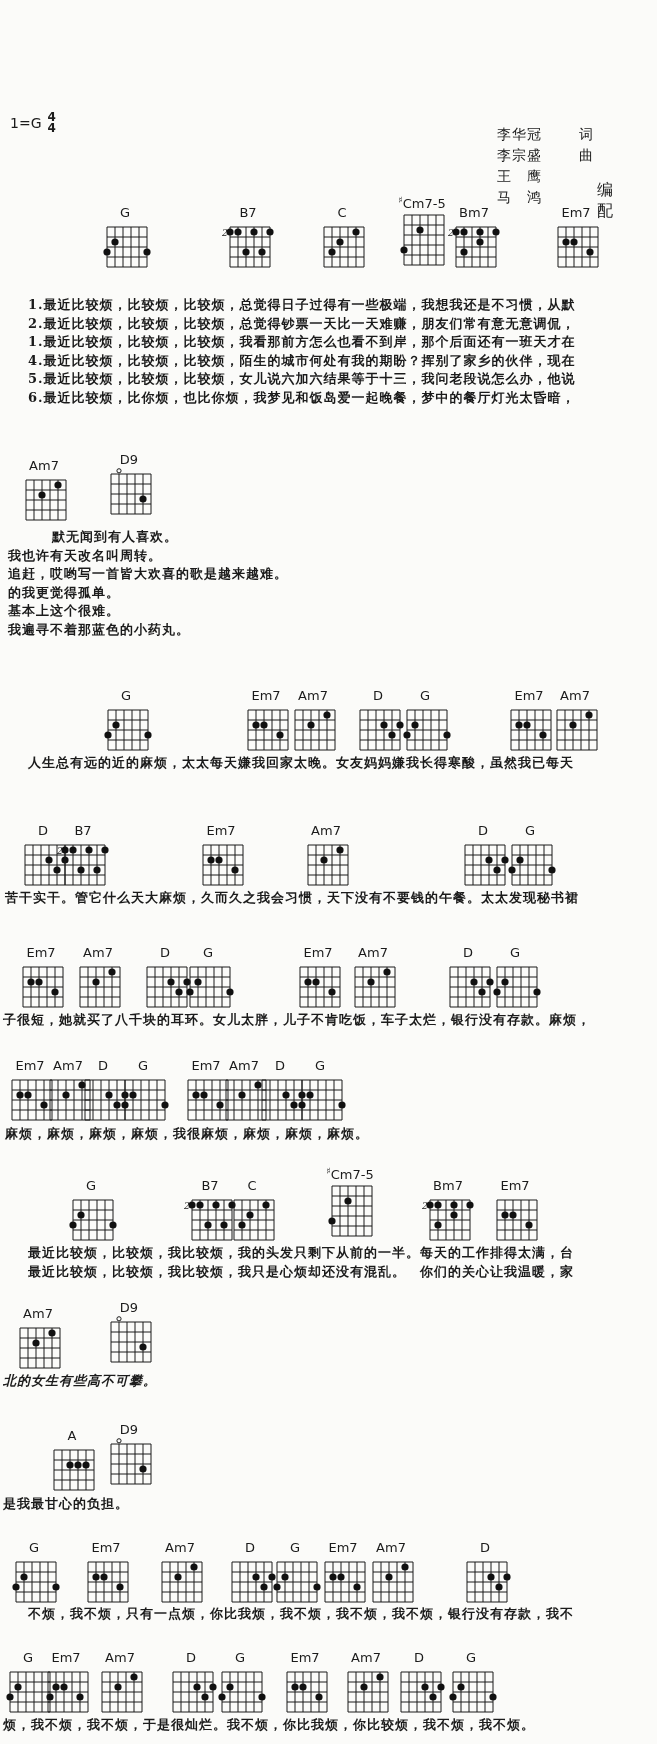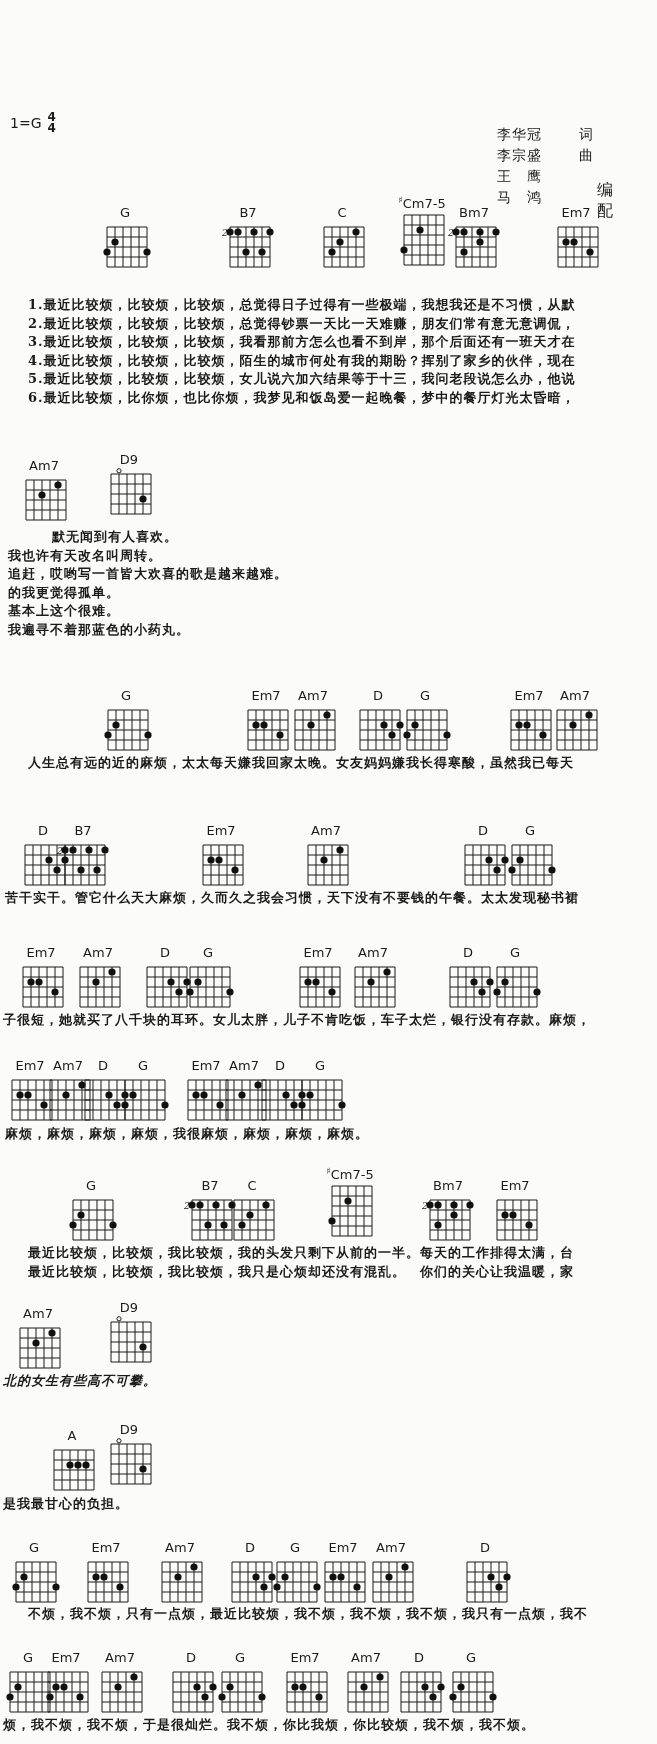--- a/index.html
+++ b/index.html
@@ -197,21 +197,21 @@
           <line x1="8" y1="26" x2="48" y2="26" stroke="#1b1b1b" stroke-width="1"></line>
           <line x1="8" y1="36" x2="48" y2="36" stroke="#1b1b1b" stroke-width="1"></line>
           <line x1="8" y1="46" x2="48" y2="46" stroke="#1b1b1b" stroke-width="1"></line>
           <circle cx="16" cy="21" r="3.6" fill="#111"></circle>
           <circle cx="24" cy="21" r="3.6" fill="#111"></circle>
           <circle cx="40" cy="31" r="3.6" fill="#111"></circle>
         </svg>
       </div>
       <div class="lyric-line" style="left: 28px; top: 296px;">1.最近比较烦，比较烦，比较烦，总觉得日子过得有一些极端，我想我还是不习惯，从默</div>
       <div class="lyric-line" style="left: 28px; top: 314.6px;">2.最近比较烦，比较烦，比较烦，总觉得钞票一天比一天难赚，朋友们常有意无意调侃，</div>
-      <div class="lyric-line" style="left: 28px; top: 333.2px;">3.最近比较烦，比较烦，比较烦，我看那前方怎么也看不到岸，那个后面还有一班天才在</div>
+      <div class="lyric-line" style="left: 28px; top: 333.2px;">1.最近比较烦，比较烦，比较烦，我看那前方怎么也看不到岸，那个后面还有一班天才在</div>
       <div class="lyric-line" style="left: 28px; top: 351.8px;">4.最近比较烦，比较烦，比较烦，陌生的城市何处有我的期盼？挥别了家乡的伙伴，现在</div>
       <div class="lyric-line" style="left: 28px; top: 370.4px;">5.最近比较烦，比较烦，比较烦，女儿说六加六结果等于十三，我问老段说怎么办，他说</div>
       <div class="lyric-line" style="left: 28px; top: 389px;">6.最近比较烦，比你烦，也比你烦，我梦见和饭岛爱一起晚餐，梦中的餐厅灯光太昏暗，</div>
       <div class="chord" style="left: 18px; top: 458px;">
         <div class="chord-label">Am7</div>
         <svg width="52" height="50" viewBox="0 0 52 50">
           <line x1="8" y1="6" x2="8" y2="46" stroke="#1b1b1b" stroke-width="1"></line>
           <line x1="16" y1="6" x2="16" y2="46" stroke="#1b1b1b" stroke-width="1"></line>
           <line x1="24" y1="6" x2="24" y2="46" stroke="#1b1b1b" stroke-width="1"></line>
           <line x1="32" y1="6" x2="32" y2="46" stroke="#1b1b1b" stroke-width="1"></line>
@@ -1144,21 +1144,21 @@
           <line x1="8" y1="6" x2="48" y2="6" stroke="#1b1b1b" stroke-width="1"></line>
           <line x1="8" y1="16" x2="48" y2="16" stroke="#1b1b1b" stroke-width="1"></line>
           <line x1="8" y1="26" x2="48" y2="26" stroke="#1b1b1b" stroke-width="1"></line>
           <line x1="8" y1="36" x2="48" y2="36" stroke="#1b1b1b" stroke-width="1"></line>
           <line x1="8" y1="46" x2="48" y2="46" stroke="#1b1b1b" stroke-width="1"></line>
           <circle cx="32" cy="21" r="3.6" fill="#111"></circle>
           <circle cx="48" cy="21" r="3.6" fill="#111"></circle>
           <circle cx="40" cy="31" r="3.6" fill="#111"></circle>
         </svg>
       </div>
-      <div class="lyric-line" style="left: 28px; top: 1605px;">不烦，我不烦，只有一点烦，最近比较烦，我不烦，我不烦，我不烦，我只有一点烦，我不</div>
+      <div class="lyric-line" style="left: 28px; top: 1605px;">不烦，我不烦，只有一点烦，你比我烦，我不烦，我不烦，我不烦，银行没有存款，我不</div>
       <div class="chord" style="left: 2px; top: 1650px;">
         <div class="chord-label">G</div>
         <svg width="52" height="50" viewBox="0 0 52 50">
           <line x1="8" y1="6" x2="8" y2="46" stroke="#1b1b1b" stroke-width="1"></line>
           <line x1="16" y1="6" x2="16" y2="46" stroke="#1b1b1b" stroke-width="1"></line>
           <line x1="24" y1="6" x2="24" y2="46" stroke="#1b1b1b" stroke-width="1"></line>
           <line x1="32" y1="6" x2="32" y2="46" stroke="#1b1b1b" stroke-width="1"></line>
           <line x1="40" y1="6" x2="40" y2="46" stroke="#1b1b1b" stroke-width="1"></line>
           <line x1="48" y1="6" x2="48" y2="46" stroke="#1b1b1b" stroke-width="1"></line>
           <line x1="8" y1="6" x2="48" y2="6" stroke="#1b1b1b" stroke-width="1"></line>

